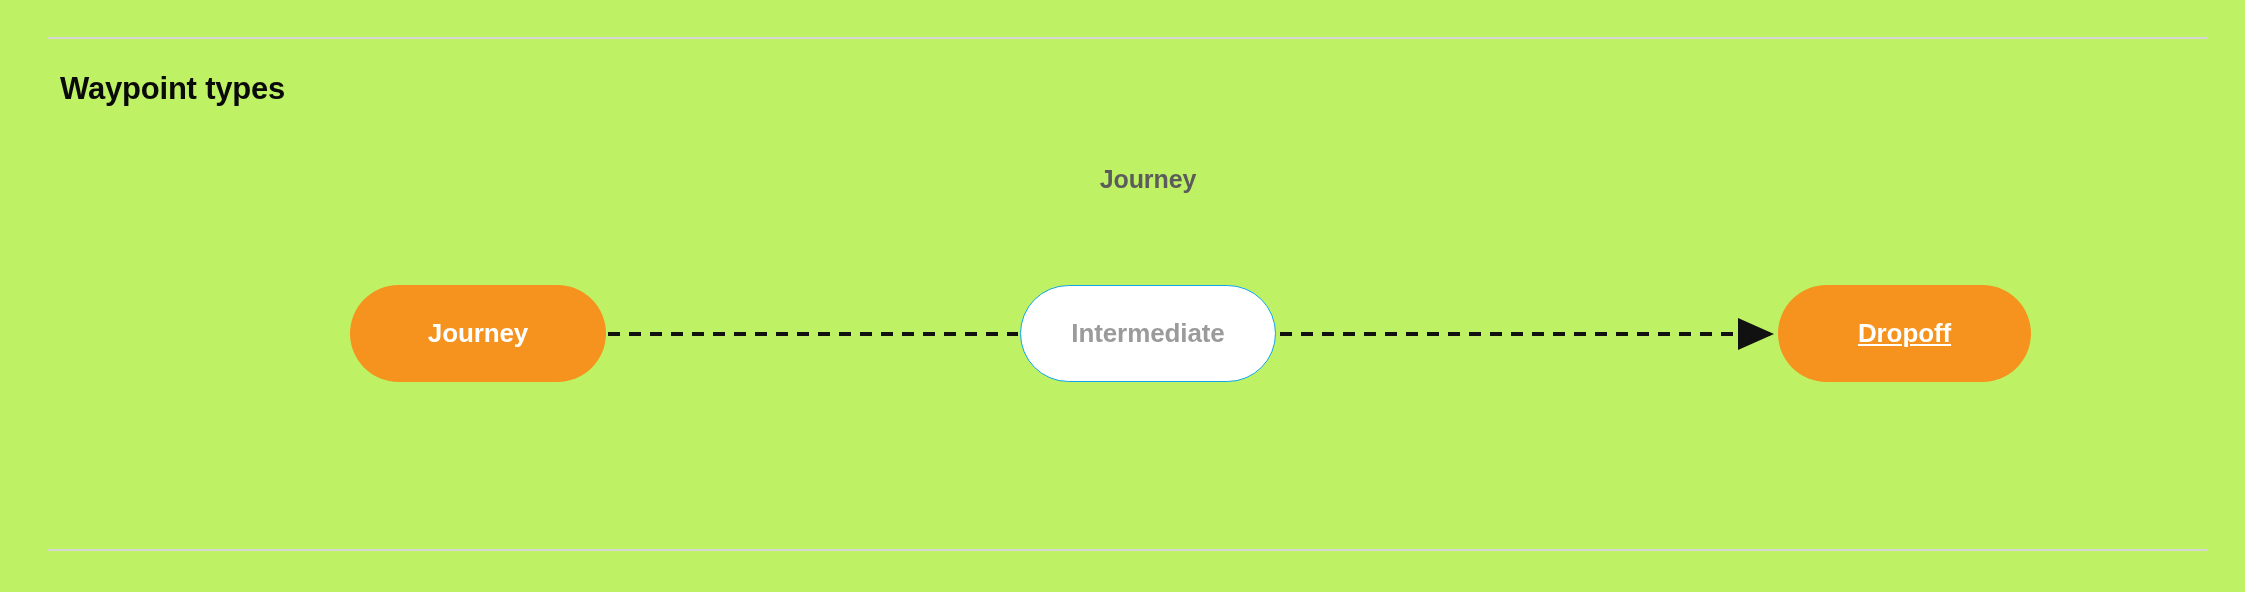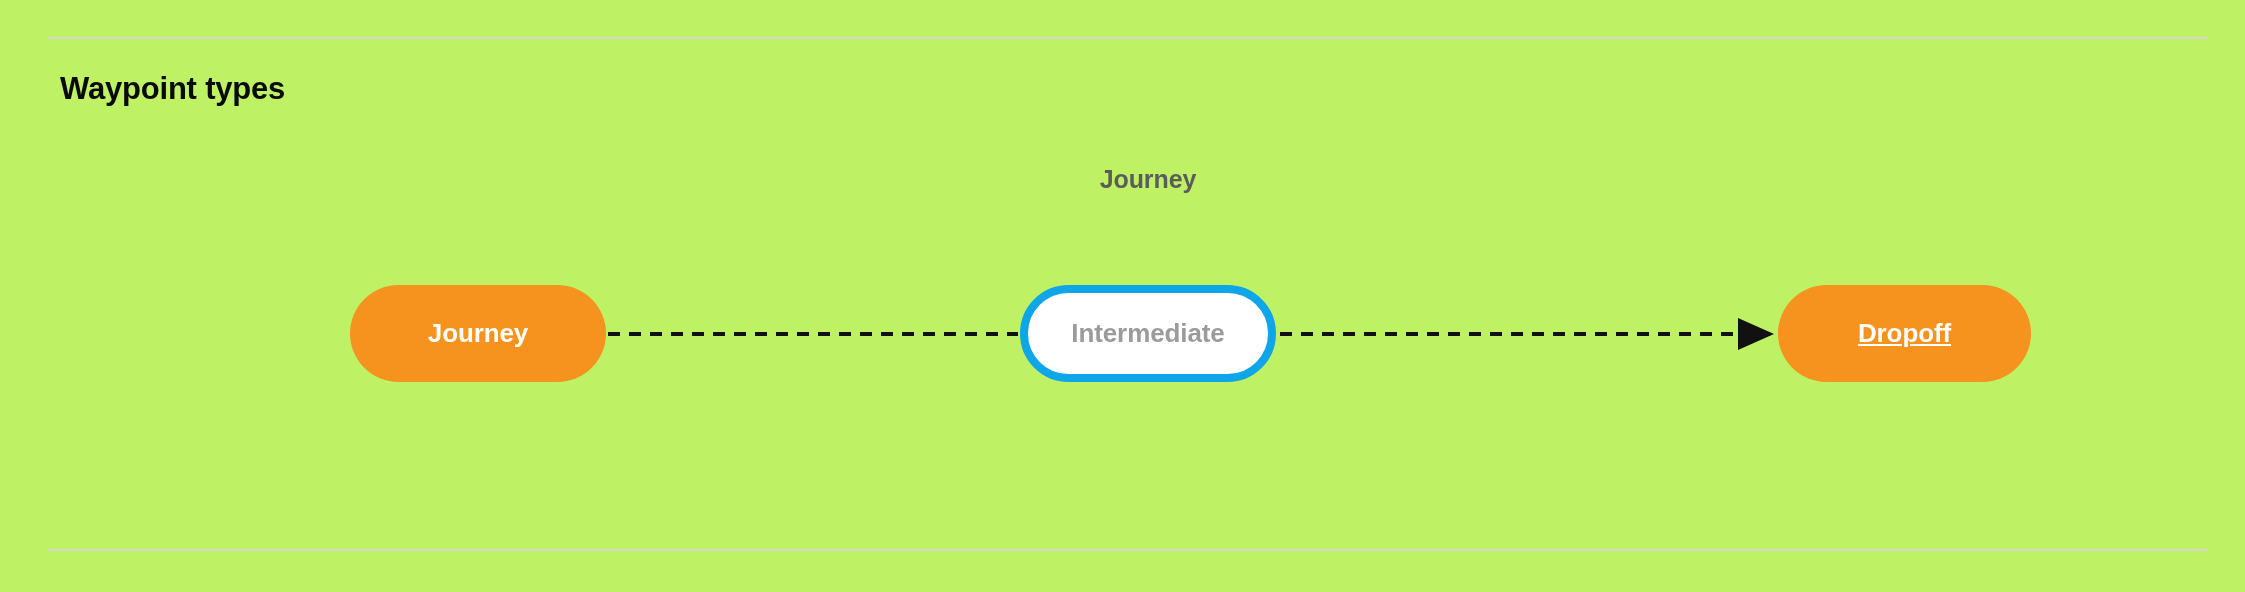--- a/index.html
+++ b/index.html
@@ -87,21 +87,21 @@
     left: 350px;
     width: 256px;
     background: #f5931e;
     color: #ffffff;
   }
 
   .node-intermediate {
     left: 1020px;
     width: 256px;
     background: #ffffff;
-    border: 8px solid #0ea5e9;
+    border: 1px solid #0ea5e9;
     color: #9b9b9b;
   }
 
   .node-dropoff {
     left: 1778px;
     width: 253px;
     background: #f5931e;
     color: #ffffff;
     text-decoration: underline;
   }

